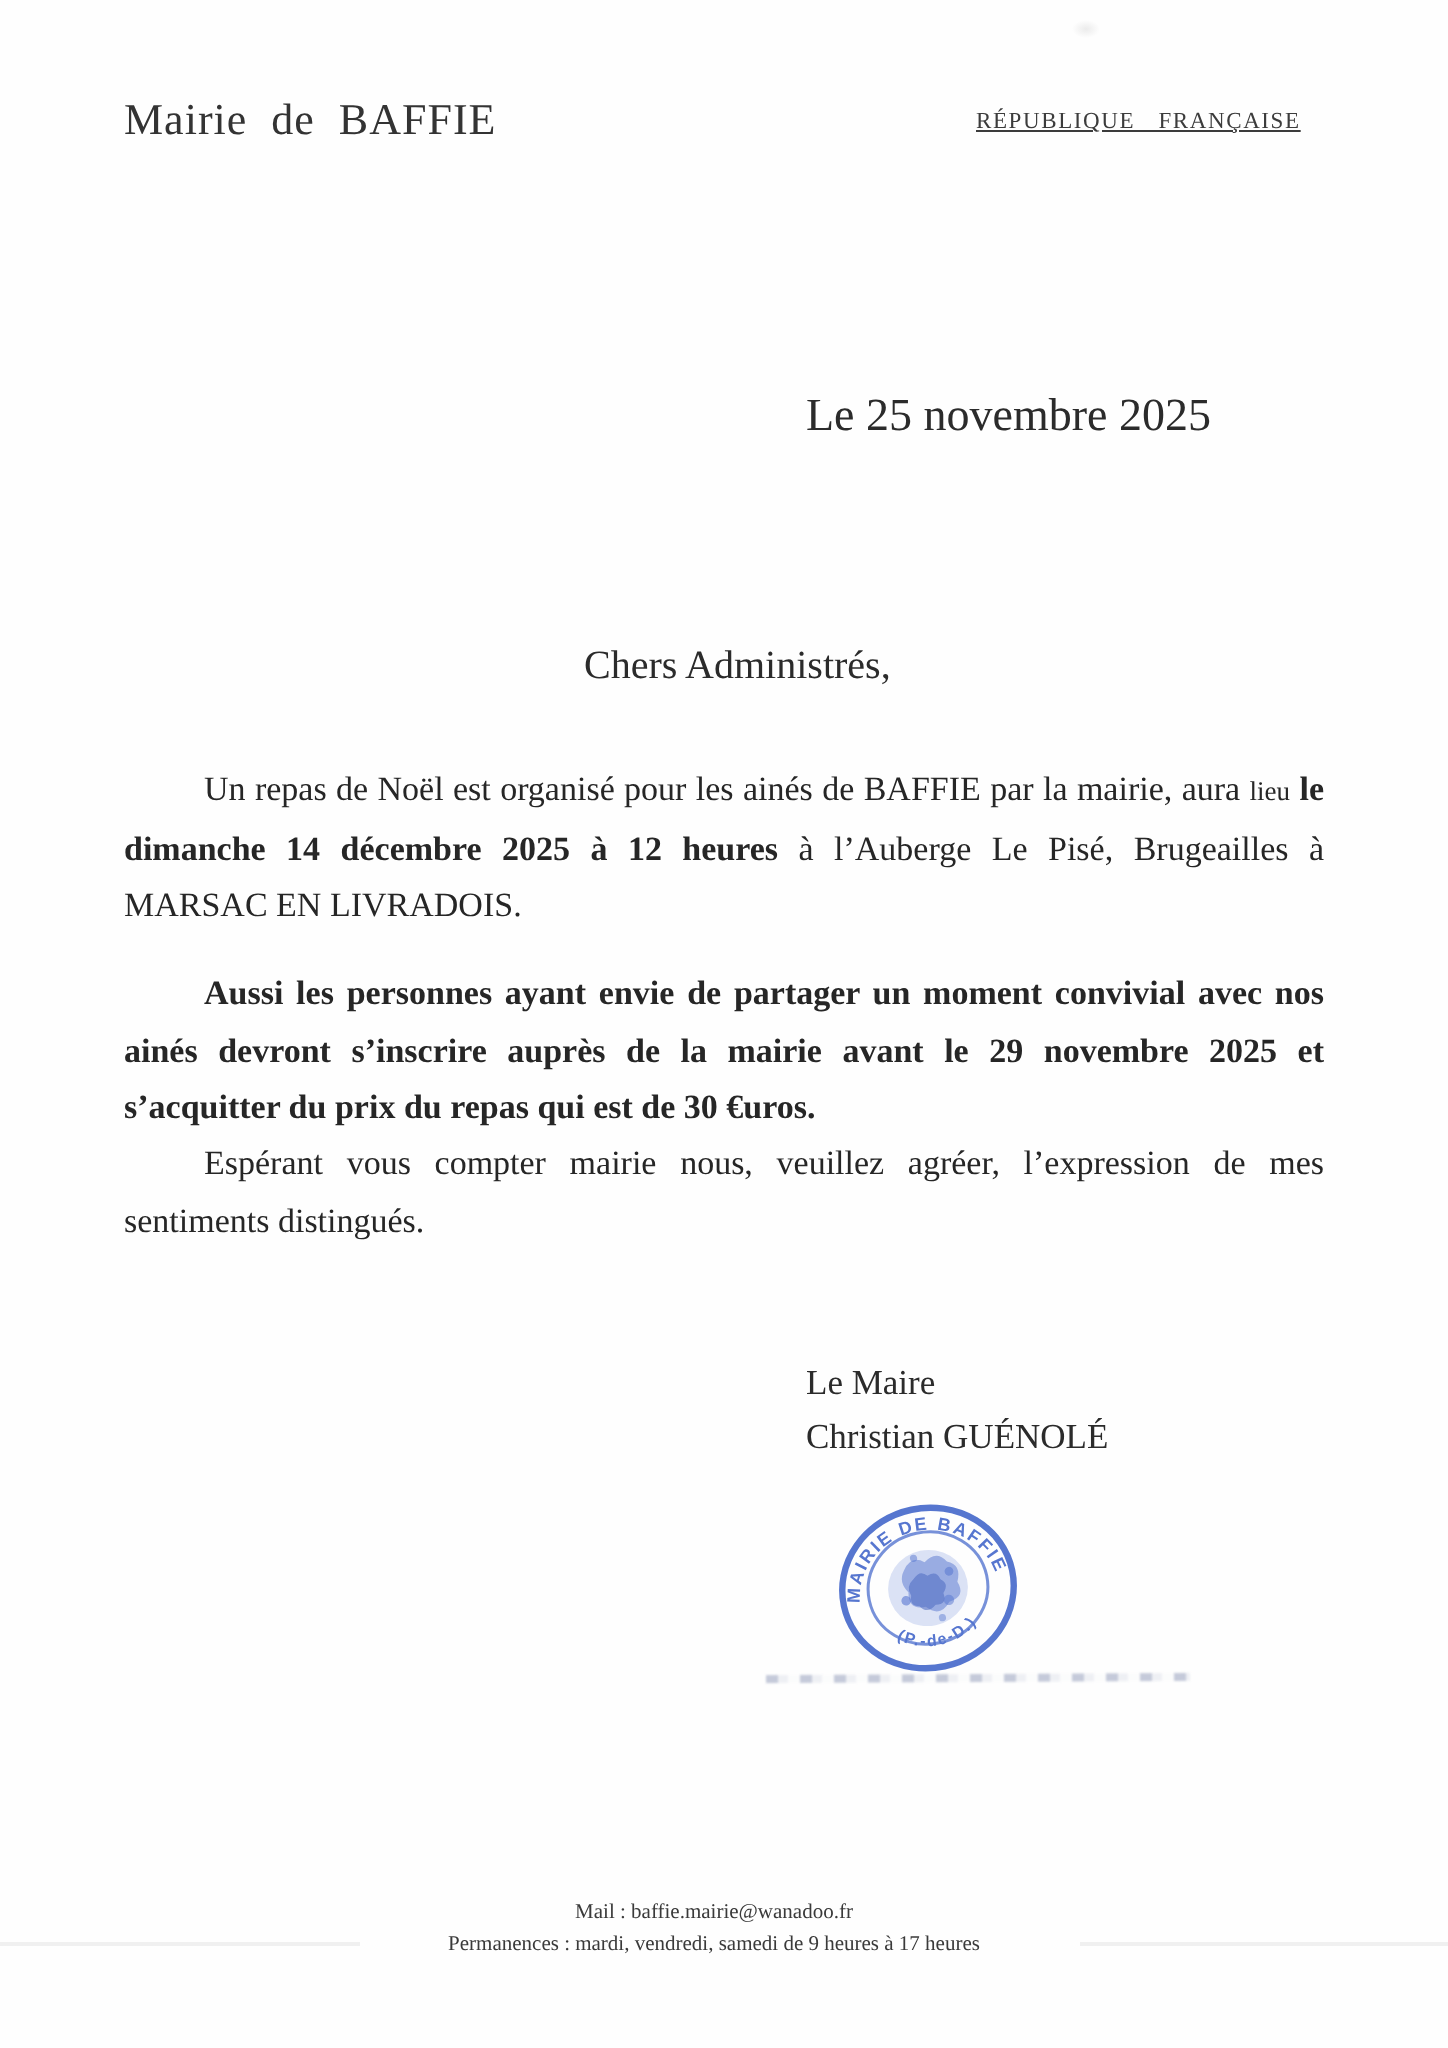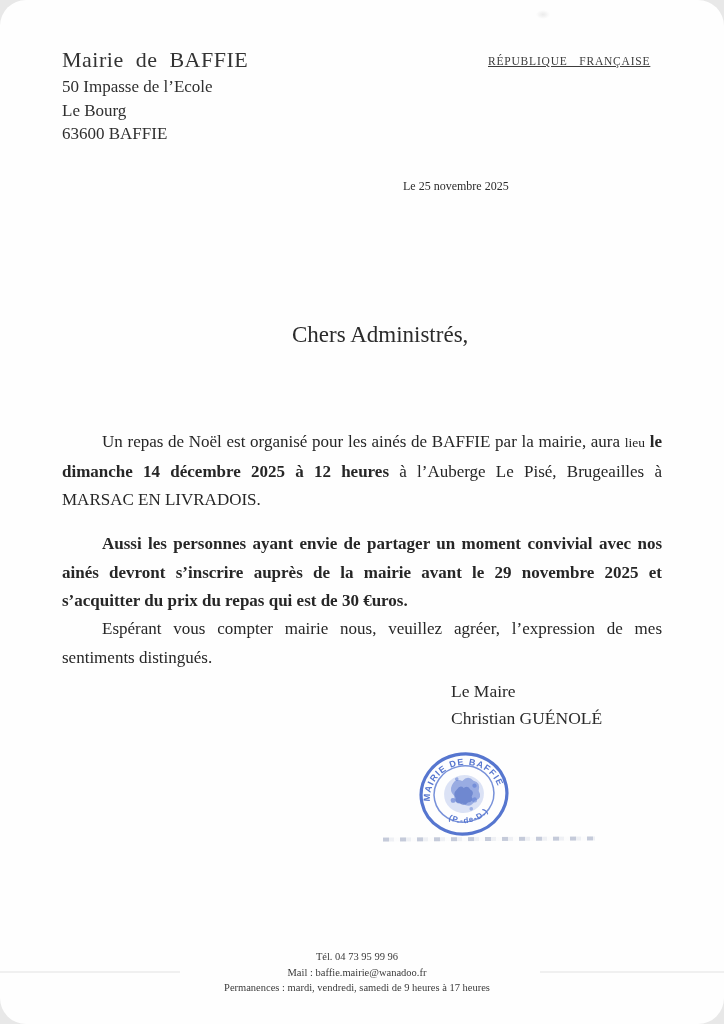--- a/index.html
+++ b/index.html
@@ -5,53 +5,51 @@
   * { margin:0; padding:0; box-sizing:border-box; }
   html,body { background:#e8e8e8; }
   .page {
     position:relative;
     width:724px; height:1024px;
     margin:0 auto;
     background:#fefefe;
     overflow:hidden;
     font-family:"Liberation Serif","DejaVu Serif",serif;
     color:#2b2b2b;
-    border-radius:26px;
   }
   
   .sender-name {
     position:absolute; left:62px; top:47px;
     font-size:22px; word-spacing:6px; letter-spacing:0.5px; color:#333;
   }
   .sender-address {
     position:absolute; left:62px; top:75px;
     font-size:17px; line-height:23.5px; color:#2f2f2f;
   }
   .republic {
     position:absolute; left:488px; top:55px;
     font-size:11.5px; letter-spacing:0.8px; word-spacing:8px; color:#3c3c3c;text-decoration:underline;
   }
   
-  .date-line { position:absolute; left:403px; top:179px; font-size:12px; }
-  .salutation { position:absolute; left:292px; top:322px; font-size:23px; }
+  .date-line { position:absolute; left:403px; top:195px; font-size:23px; }
+  .salutation { position:absolute; left:292px; top:322px; font-size:20px; }
   
   .para {
     position:absolute; left:62px; width:600px;
     font-size:17px; line-height:28.5px;
     text-align:justify; text-indent:40px;
     color:#262626;
-    margin-top:47px;
   }
   .para-1 { top:381px; }
   .para-2 { top:483px;font-weight:bold; }
   .para-3 { top:568px; }
   .para span.bold { font-weight:700; }
   .para span.small { font-size:13.5px; }
   
-  .closing { position:absolute; left:403px; top:678px; font-size:17.5px; line-height:26.5px;margin-left:48px; }
+  .closing { position:absolute; left:403px; top:678px; font-size:17.5px; line-height:26.5px; }
   
   .stamp { position:absolute; left:416px; top:750px; width:96px; height:88px; }
   .stamp svg { width:100%; height:100%; filter:blur(0.3px); }
   
   .signature-smudge {
     position:absolute; left:383px; top:837px; width:212px; height:4px;
     background:repeating-linear-gradient(90deg,
       rgba(105,120,160,0.38) 0 6px,
       rgba(105,120,160,0.10) 6px 11px,
       rgba(140,150,175,0.02) 11px 17px);
@@ -73,25 +71,20 @@
   }
 </style>
 </head>
 <body>
 
 <div class="page">
 
   <div class="scan-smudge-top"></div>
 
   <div class="sender-name">Mairie de BAFFIE</div>
-  <div class="sender-address">
-    <div>50 Impasse de l’Ecole</div>
-    <div>Le Bourg</div>
-    <div>63600 BAFFIE</div>
-  </div>
   <div class="republic">RÉPUBLIQUE FRANÇAISE</div>
 
   <div class="date-line">Le 25 novembre 2025</div>
 
   <div class="salutation">Chers Administrés,</div>
 
   <p class="para para-1"><span>Un repas de Noël est organisé pour les ainés de BAFFIE par la mairie, aura </span><span class="small">lieu</span><span> </span><span class="bold">le dimanche 14 décembre 2025 à 12 heures</span><span> à l’Auberge Le Pisé, Brugeailles à MARSAC EN LIVRADOIS.</span></p>
   <p class="para para-2"><span>Aussi les personnes ayant envie de partager un moment convivial avec nos ainés devront s’inscrire auprès de la mairie avant le 29 novembre 2025 et s’acquitter du prix du repas qui est de 30 €uros.</span></p>
   <p class="para para-3"><span>Espérant vous compter mairie nous, veuillez agréer, l’expression de mes sentiments distingués.</span></p>
 
@@ -128,18 +121,17 @@
       </g>
     </svg>
   </div>
 
   <div class="signature-smudge"></div>
 
   <div class="scan-streak left"></div>
   <div class="scan-streak right"></div>
 
   <div class="footer">
-    <div>Tél. 04 73 95 99 96</div>
     <div>Mail : baffie.mairie@wanadoo.fr</div>
     <div>Permanences : mardi, vendredi, samedi de 9 heures à 17 heures</div>
   </div>
 
 </div>
 
 </body></html>

